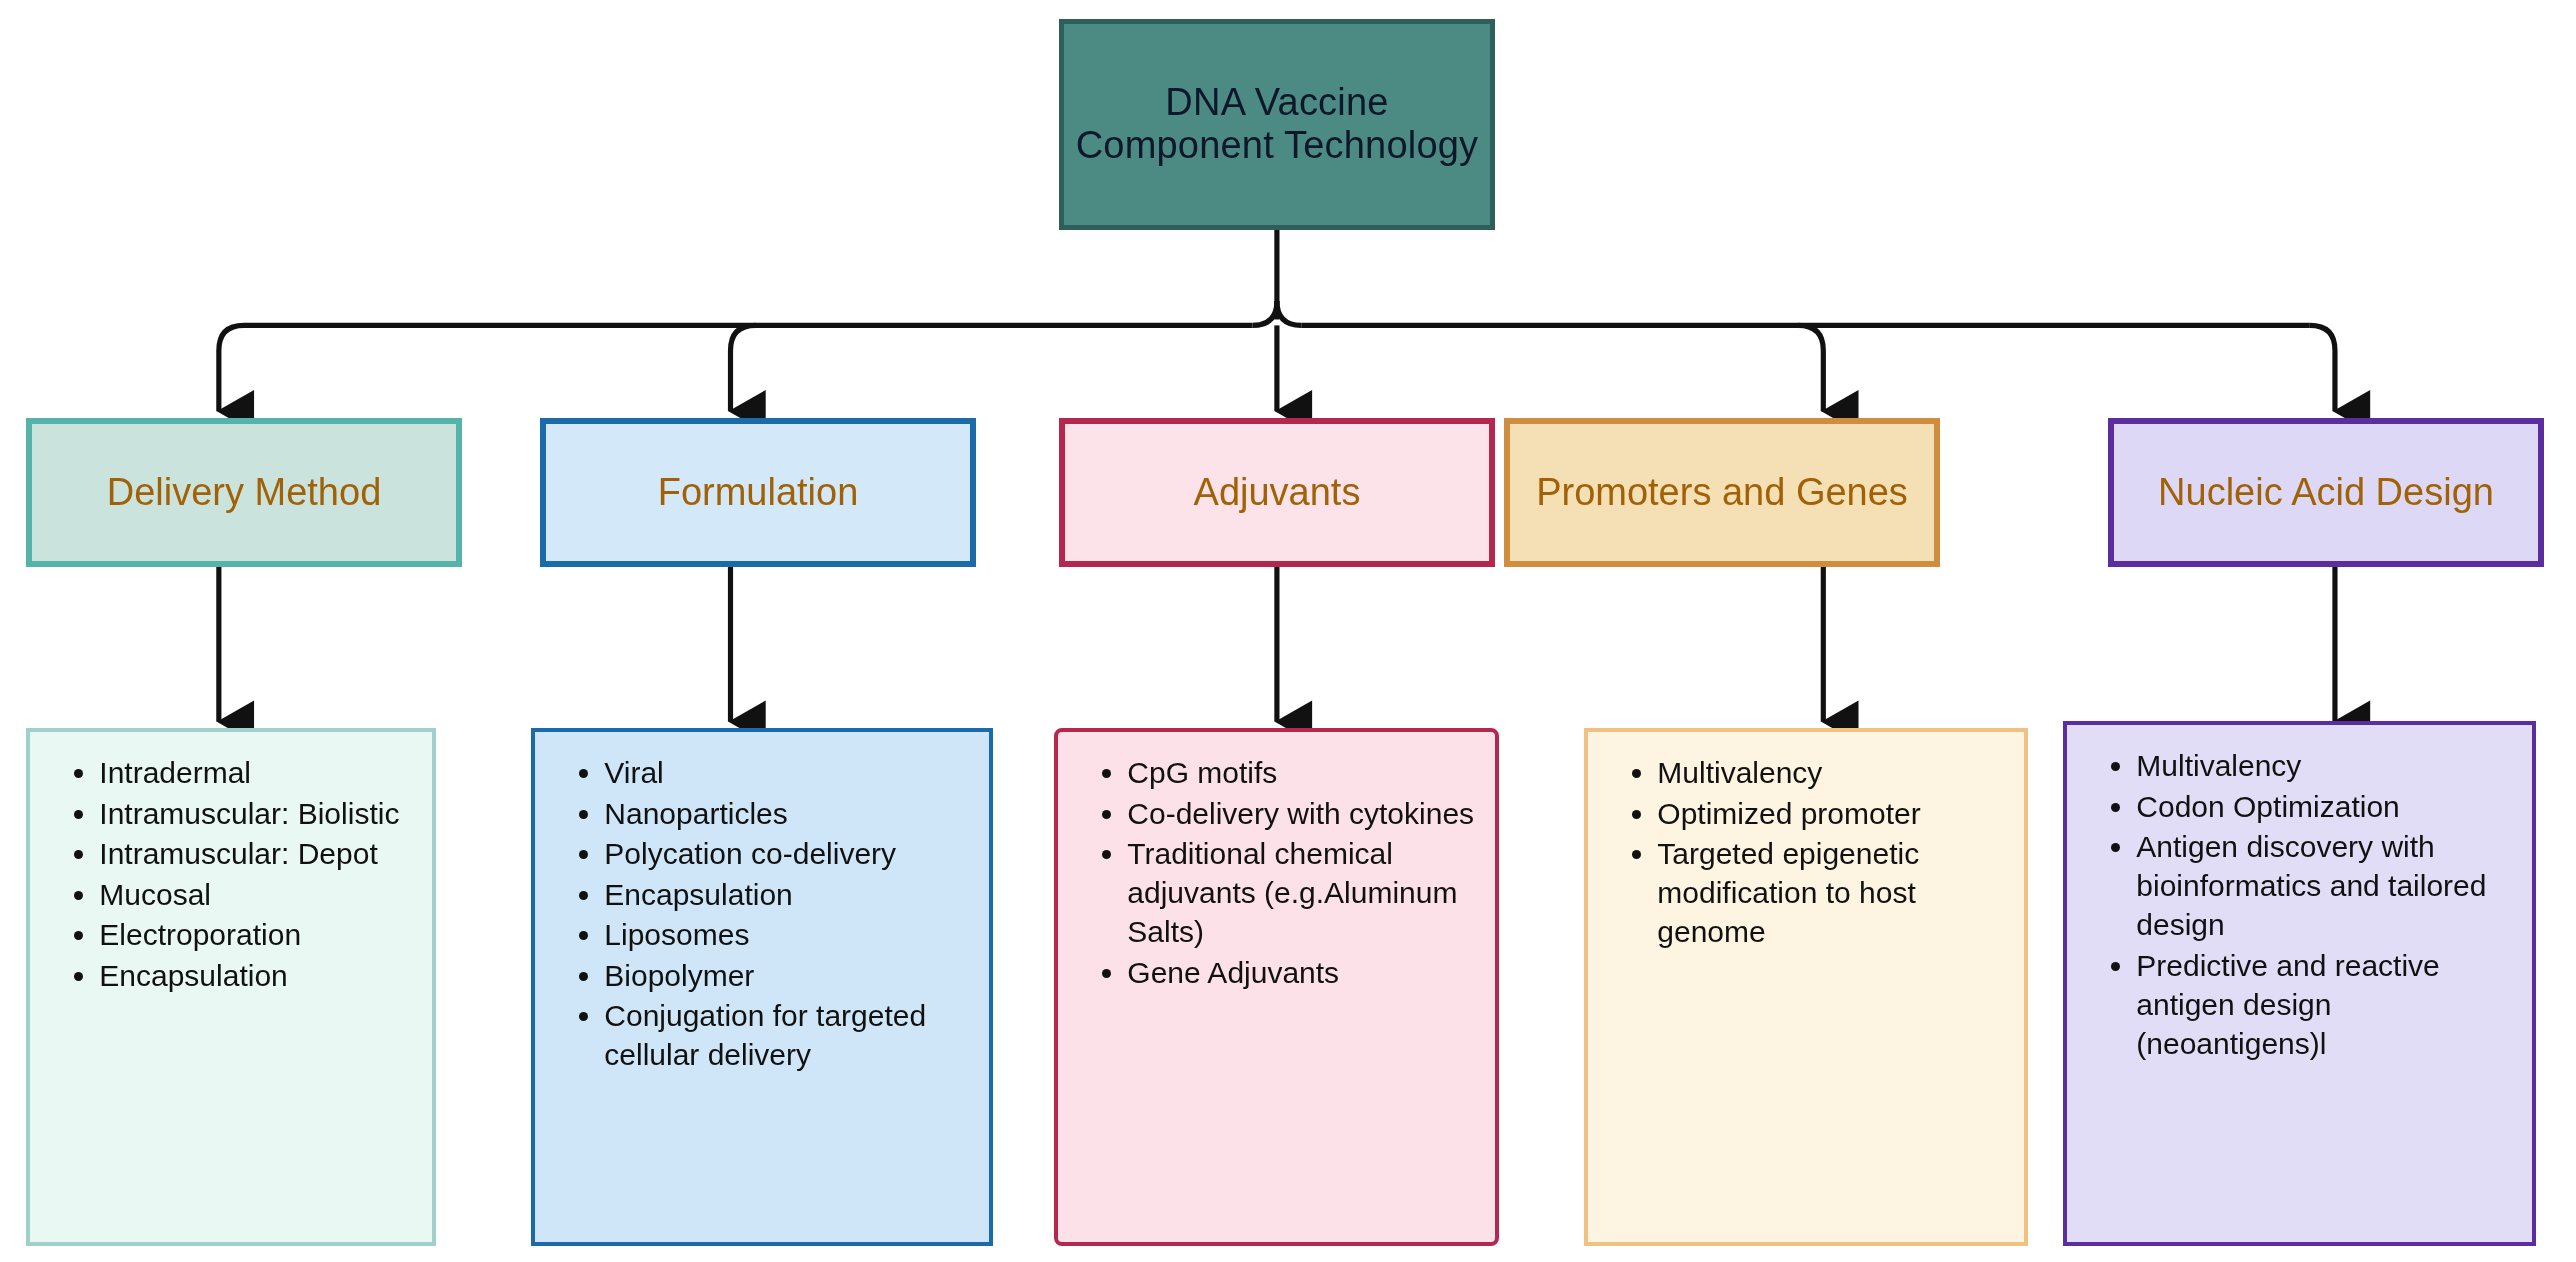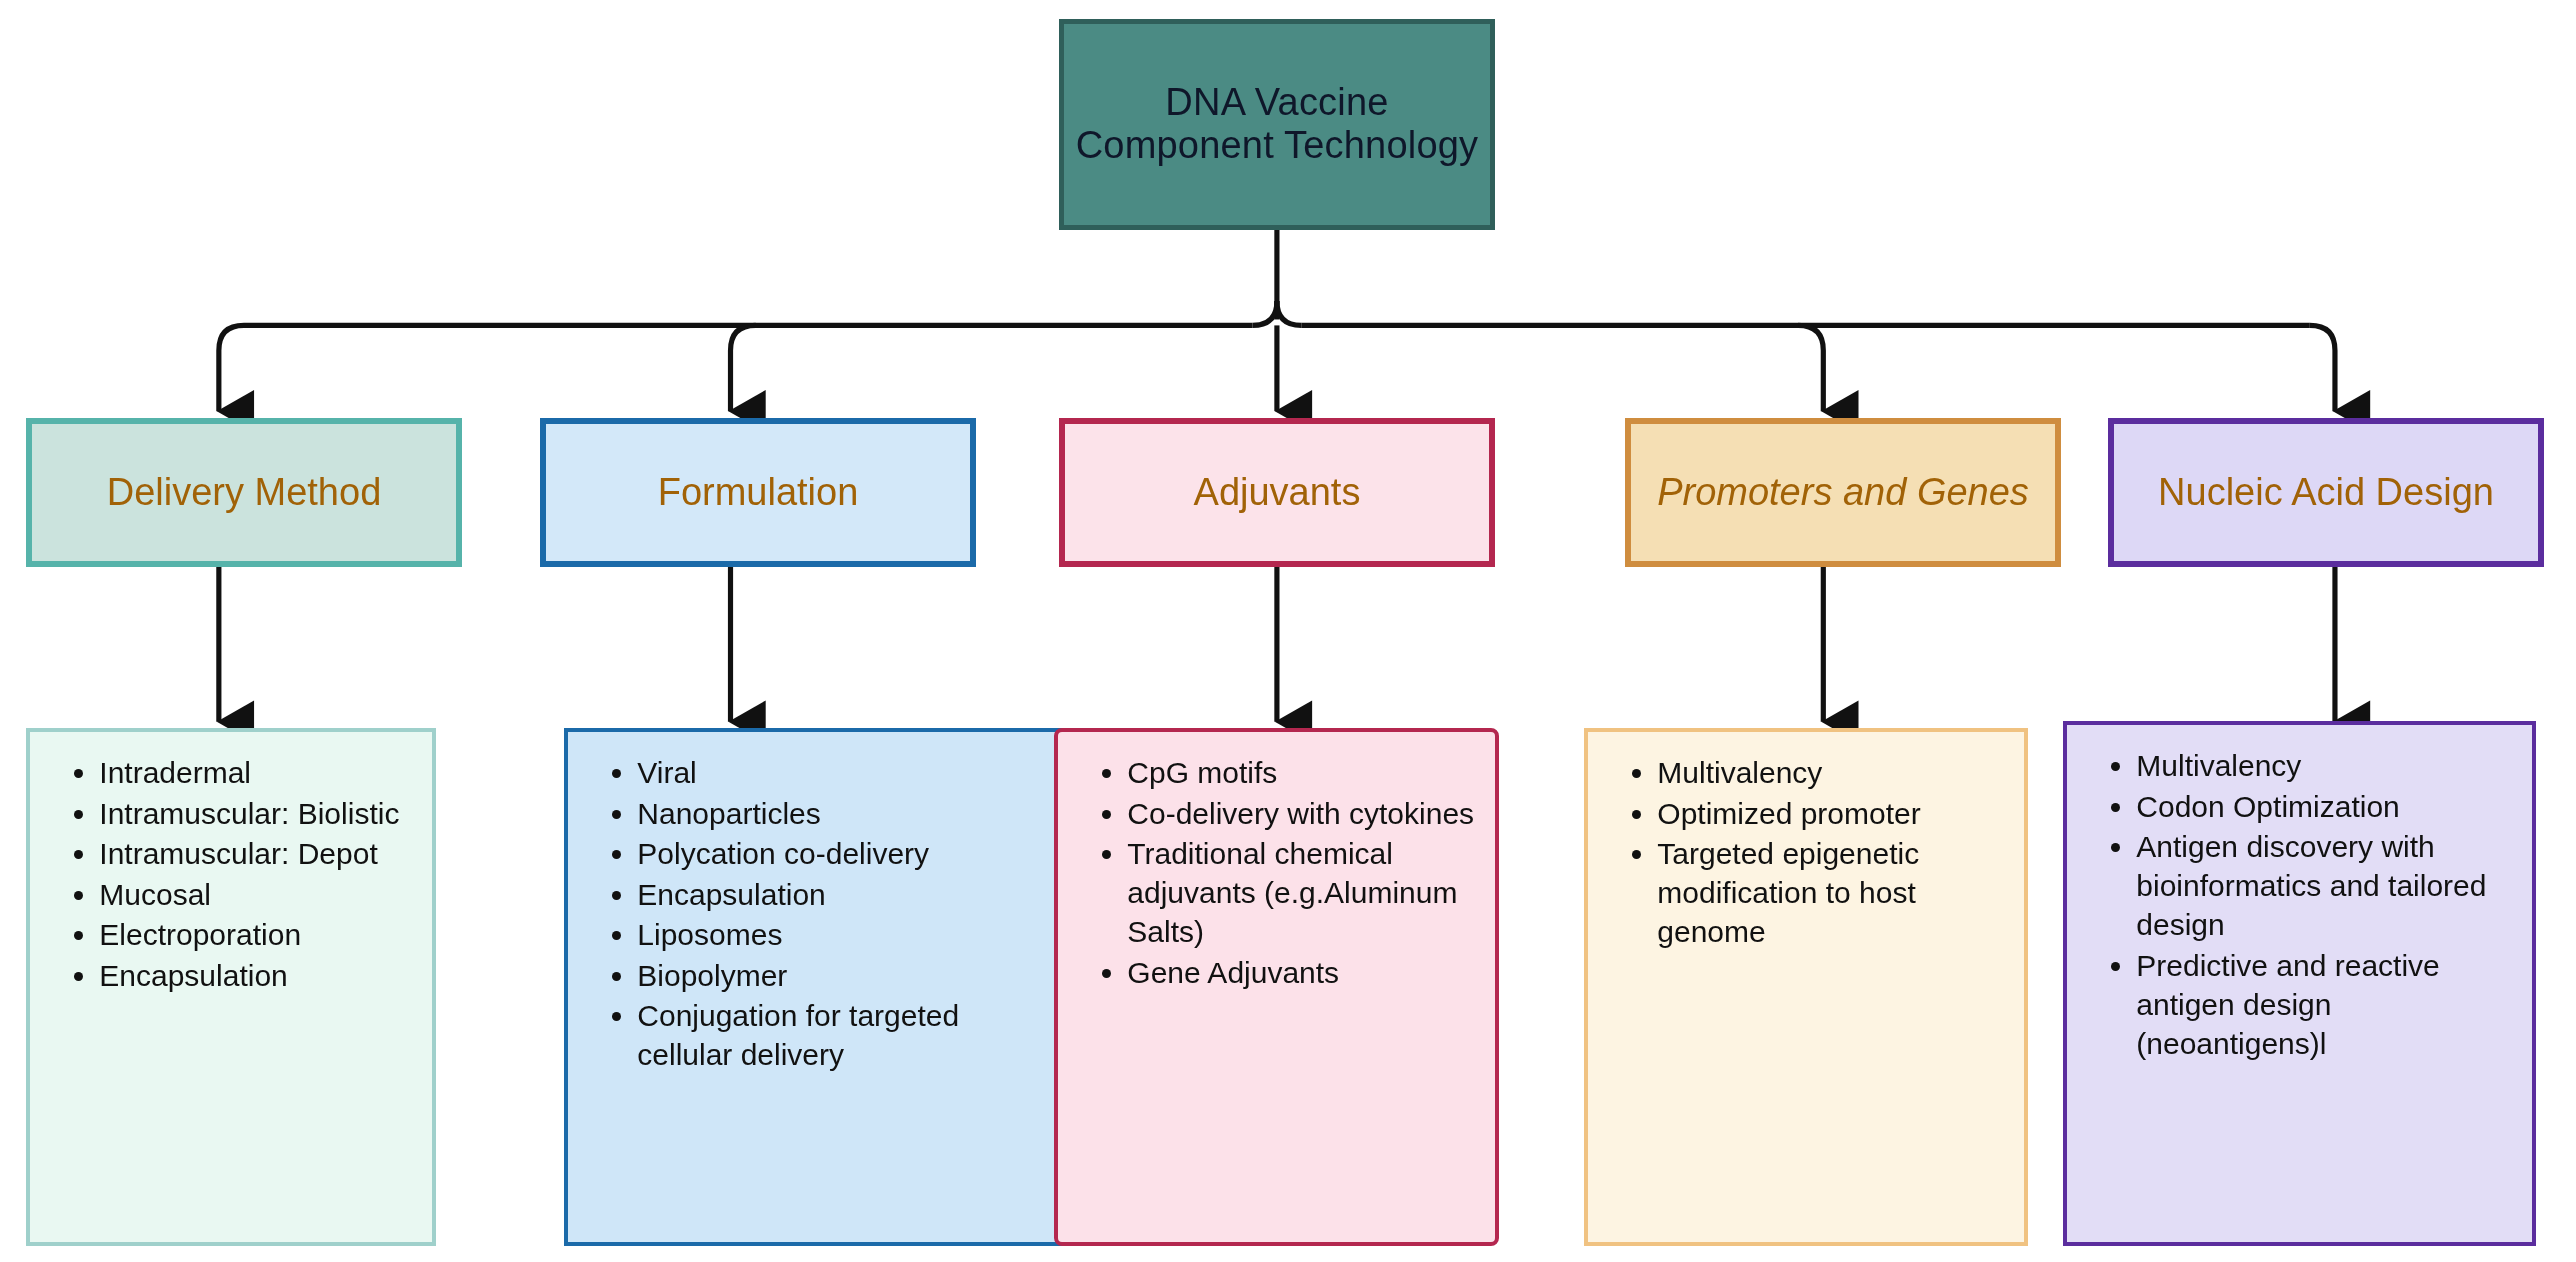--- a/index.html
+++ b/index.html
@@ -101,39 +101,39 @@
 
   <div class="node cat-node c-teal" style="left:26px;top:418px;width:436px;height:149px;">
     <span>Delivery Method</span>
   </div>
   <div class="node cat-node c-blue" style="left:540px;top:418px;width:436px;height:149px;">
     <span>Formulation</span>
   </div>
   <div class="node cat-node c-pink" style="left:1059px;top:418px;width:436px;height:149px;">
     <span>Adjuvants</span>
   </div>
-  <div class="node cat-node c-orng" style="left:1625px;top:418px;width:436px;height:149px;font-style:italic;">
+  <div class="node cat-node c-orng" style="left:1504px;top:418px;width:436px;height:149px;">
     <span>Promoters and Genes</span>
   </div>
   <div class="node cat-node c-purp" style="left:2100px;top:418px;width:436px;height:149px;">
     <span>Nucleic Acid Design</span>
   </div>
 
   <div class="node list-node c-teal-l" style="left:26px;top:728px;width:410px;height:518px;">
     <ul>
         <li>Intradermal</li>
         <li>Intramuscular: Biolistic</li>
         <li>Intramuscular: Depot</li>
         <li>Mucosal</li>
         <li>Electroporation</li>
         <li>Encapsulation</li>
       </ul>
   </div>
 
-  <div class="node list-node c-blue-l" style="left:531px;top:728px;width:512px;height:518px;margin-left:33px;">
+  <div class="node list-node c-blue-l" style="left:531px;top:728px;width:462px;height:518px;">
     <ul>
         <li>Viral</li>
         <li>Nanoparticles</li>
         <li>Polycation co-delivery</li>
         <li>Encapsulation</li>
         <li>Liposomes</li>
         <li>Biopolymer</li>
         <li>Conjugation for targeted cellular delivery</li>
       </ul>
   </div>

